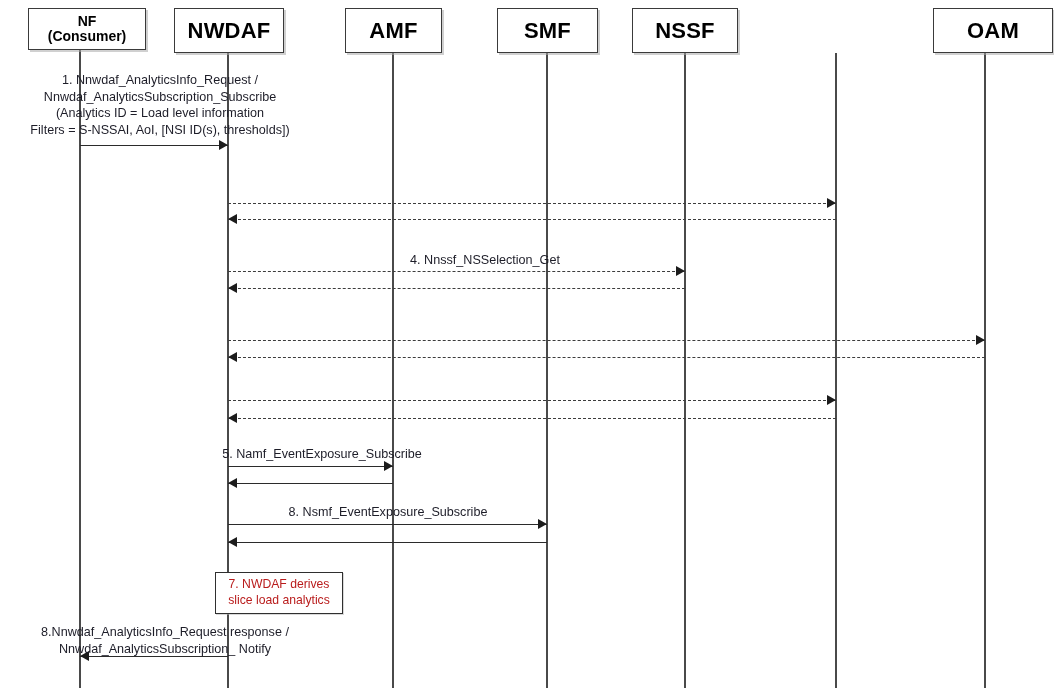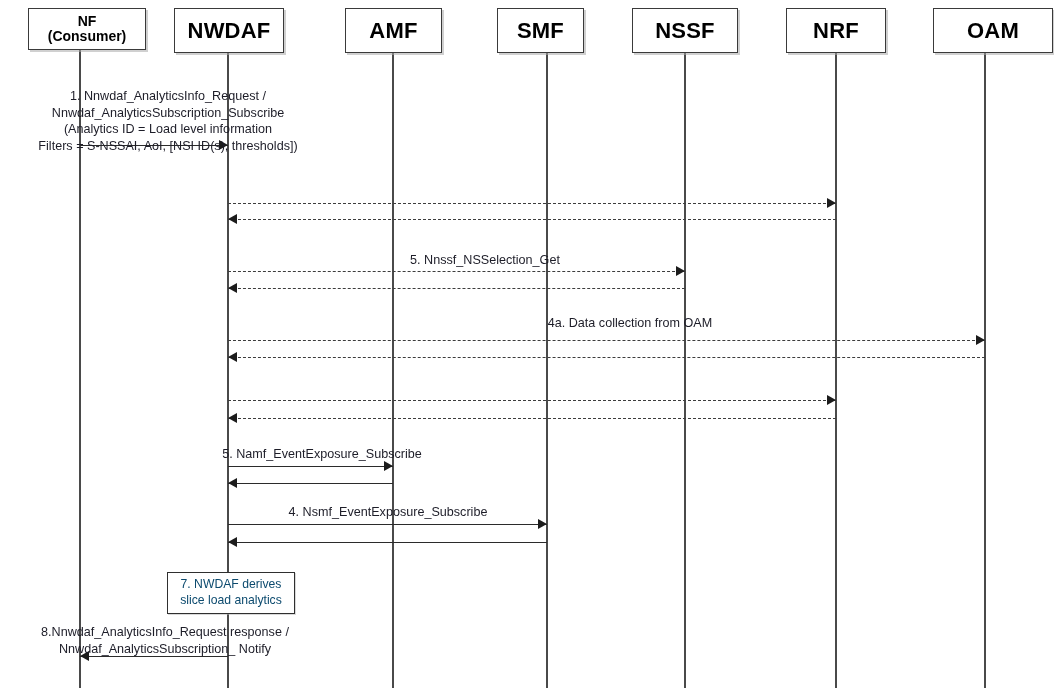--- a/index.html
+++ b/index.html
@@ -73,29 +73,30 @@
     text-align: center;
     pointer-events: none;
   }
   
   .note-box {
     position: absolute;
     box-sizing: border-box;
     border: 1.5px solid #2f2f2f;
     background: #ffffff;
     font-size: 12.2px;
-    color: #0c4a6e;
+    color: #b91c1c;
     line-height: 1.3;
     text-align: center;
     display: flex;
     align-items: center;
     justify-content: center;
     padding: 2px 4px;
     white-space: pre-line;
     box-shadow: 1px 1px 0 rgba(180,180,180,0.5);
+    margin-left: 48px;
   }
 </style>
 </head>
 <body>
 
 <div id="canvas">
     <div class="lifeline" style="left: 79.2px; top: 50px; height: 638px;"></div>
     <div class="lifeline" style="left: 227.2px; top: 53px; height: 635px;"></div>
     <div class="lifeline" style="left: 392.2px; top: 53px; height: 635px;"></div>
     <div class="lifeline" style="left: 546.2px; top: 53px; height: 635px;"></div>
@@ -105,65 +106,61 @@
     <div class="actor-box small" style="left: 28px; top: 8px; width: 118px; height: 42px;">
       <span class="actor-label">NF
 (Consumer)</span>
     </div>
     <div class="actor-box big" style="left: 174px; top: 8px; width: 110px; height: 45px;">
       <span class="actor-label">NWDAF</span>
     </div>
     <div class="actor-box big" style="left: 345px; top: 8px; width: 97px; height: 45px;">
       <span class="actor-label">AMF</span>
     </div>
-    <div class="actor-box big" style="left: 497px; top: 8px; width: 87px; height: 45px;">
+    <div class="actor-box big" style="left: 497px; top: 8px; width: 101px; height: 45px;">
       <span class="actor-label">SMF</span>
     </div>
     <div class="actor-box big" style="left: 632px; top: 8px; width: 106px; height: 45px;">
       <span class="actor-label">NSSF</span>
-    </div>
-    <div class="actor-box big" style="left: 786px; top: 8px; width: 100px; height: 45px;">
-      <span class="actor-label">NRF</span>
     </div>
     <div class="actor-box big" style="left: 933px; top: 8px; width: 120px; height: 45px;">
       <span class="actor-label">OAM</span>
     </div>
     <div class="msg" style="left: 80px; top: 145px; width: 148px;"></div>
     <div class="arrowhead right" style="top: 139.5px; left: 219px;"></div>
-    <div class="caption" style="left: 0px; top: 88px; width: 320px; padding-left: 8px;">1. Nnwdaf_AnalyticsInfo_Request /
+    <div class="caption" style="left: 0px; top: 72px; width: 320px;">1. Nnwdaf_AnalyticsInfo_Request /
 Nnwdaf_AnalyticsSubscription_Subscribe
 (Analytics ID = Load level information
 Filters = S-NSSAI, AoI, [NSI ID(s), thresholds])</div>
     <div class="msg dashed" style="left: 228px; top: 203px; width: 608px;"></div>
     <div class="arrowhead right" style="top: 197.5px; left: 827px;"></div>
     <div class="msg dashed" style="left: 228px; top: 219px; width: 608px;"></div>
     <div class="arrowhead left" style="top: 213.5px; left: 228px;"></div>
     <div class="msg dashed" style="left: 228px; top: 271px; width: 457px;"></div>
     <div class="arrowhead right" style="top: 265.5px; left: 676px;"></div>
     <div class="msg dashed" style="left: 228px; top: 288px; width: 457px;"></div>
     <div class="arrowhead left" style="top: 282.5px; left: 228px;"></div>
-    <div class="caption" style="left: 285px; top: 252px; width: 400px;">5. Nnssf_NSSelection_Get</div>
+    <div class="caption" style="left: 285px; top: 252px; width: 400px;">4. Nnssf_NSSelection_Get</div>
     <div class="msg dashed" style="left: 228px; top: 340px; width: 757px;"></div>
     <div class="arrowhead right" style="top: 334.5px; left: 976px;"></div>
     <div class="msg dashed" style="left: 228px; top: 357px; width: 757px;"></div>
     <div class="arrowhead left" style="top: 351.5px; left: 228px;"></div>
-    <div class="caption" style="left: 430px; top: 315px; width: 400px;">4a. Data collection from OAM</div>
     <div class="msg dashed" style="left: 228px; top: 400px; width: 608px;"></div>
     <div class="arrowhead right" style="top: 394.5px; left: 827px;"></div>
     <div class="msg dashed" style="left: 228px; top: 418px; width: 608px;"></div>
     <div class="arrowhead left" style="top: 412.5px; left: 228px;"></div>
     <div class="msg" style="left: 228px; top: 466px; width: 165px;"></div>
     <div class="arrowhead right" style="top: 460.5px; left: 384px;"></div>
     <div class="msg" style="left: 228px; top: 483px; width: 165px;"></div>
     <div class="arrowhead left" style="top: 477.5px; left: 228px;"></div>
     <div class="caption" style="left: 112px; top: 446px; width: 420px;">5. Namf_EventExposure_Subscribe</div>
     <div class="msg" style="left: 228px; top: 524px; width: 319px;"></div>
     <div class="arrowhead right" style="top: 518.5px; left: 538px;"></div>
     <div class="msg" style="left: 228px; top: 542px; width: 319px;"></div>
     <div class="arrowhead left" style="top: 536.5px; left: 228px;"></div>
-    <div class="caption" style="left: 178px; top: 504px; width: 420px;">4. Nsmf_EventExposure_Subscribe</div>
+    <div class="caption" style="left: 178px; top: 504px; width: 420px;">8. Nsmf_EventExposure_Subscribe</div>
     <div class="msg" style="left: 80px; top: 656px; width: 148px;"></div>
     <div class="arrowhead left" style="top: 650.5px; left: 80px;"></div>
     <div class="caption" style="left: 0px; top: 624px; width: 330px;">8.Nnwdaf_AnalyticsInfo_Request response /
 Nnwdaf_AnalyticsSubscription_ Notify</div>
     <div class="note-box" style="left: 167px; top: 572px; width: 128px; height: 42px;">7. NWDAF derives
 slice load analytics</div>
   </div>
 
 </body></html>

